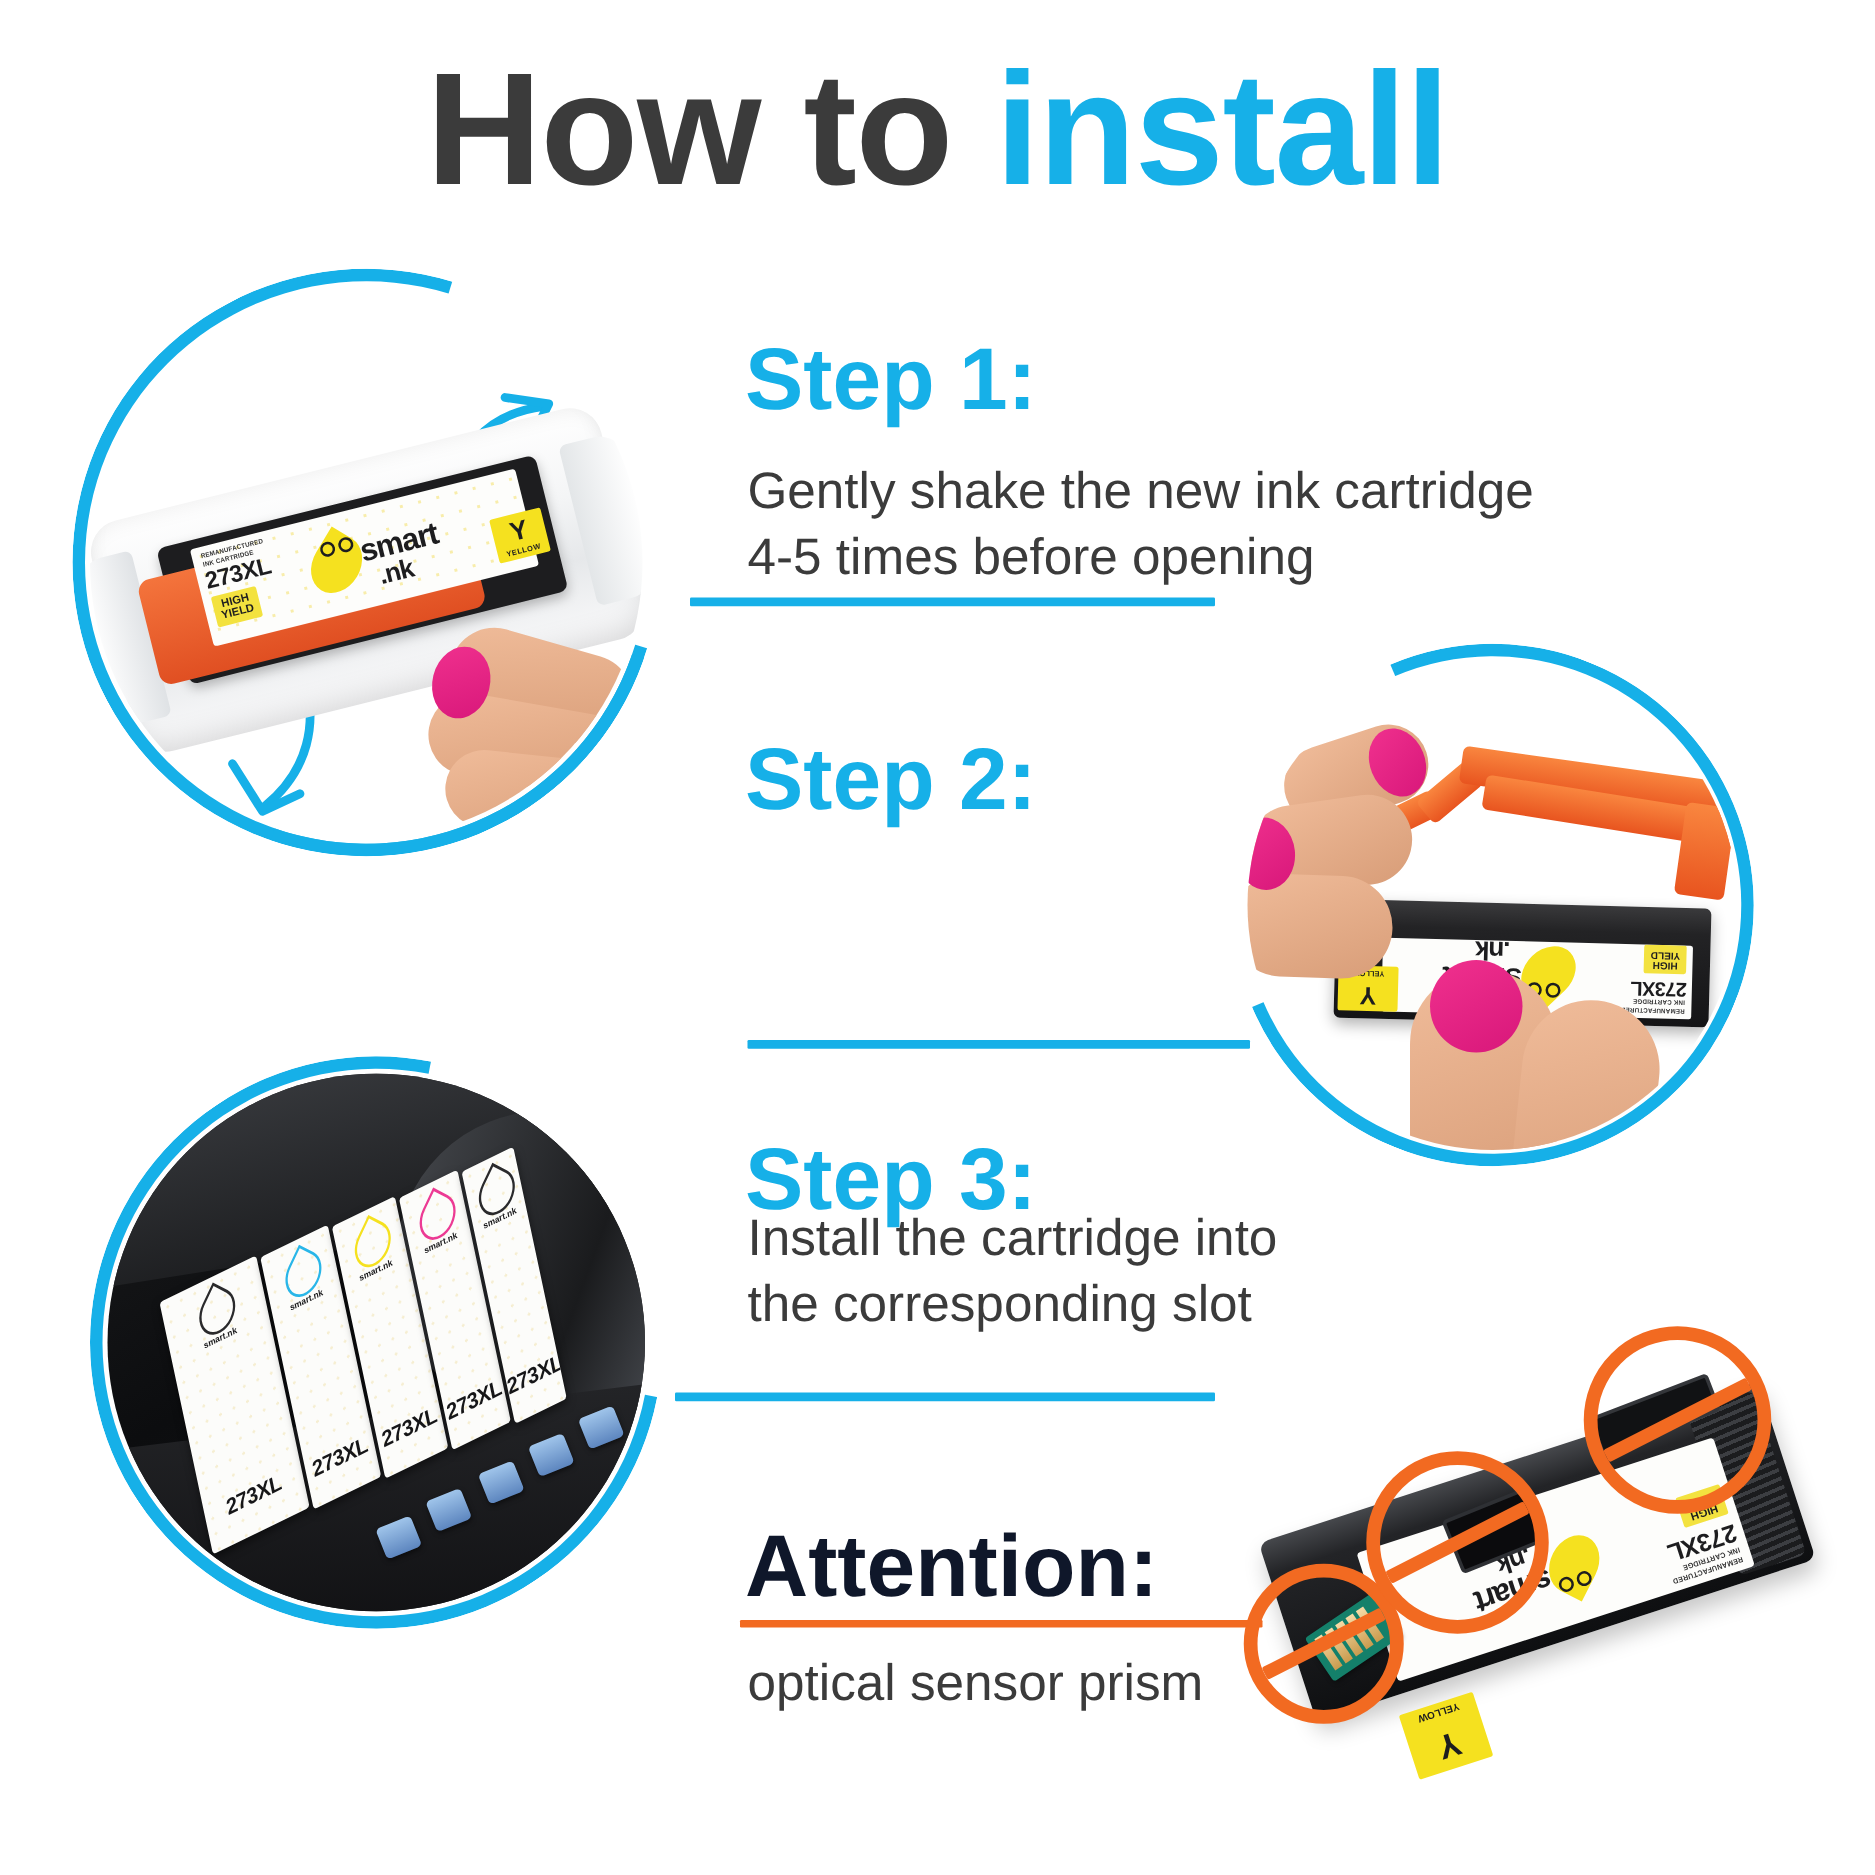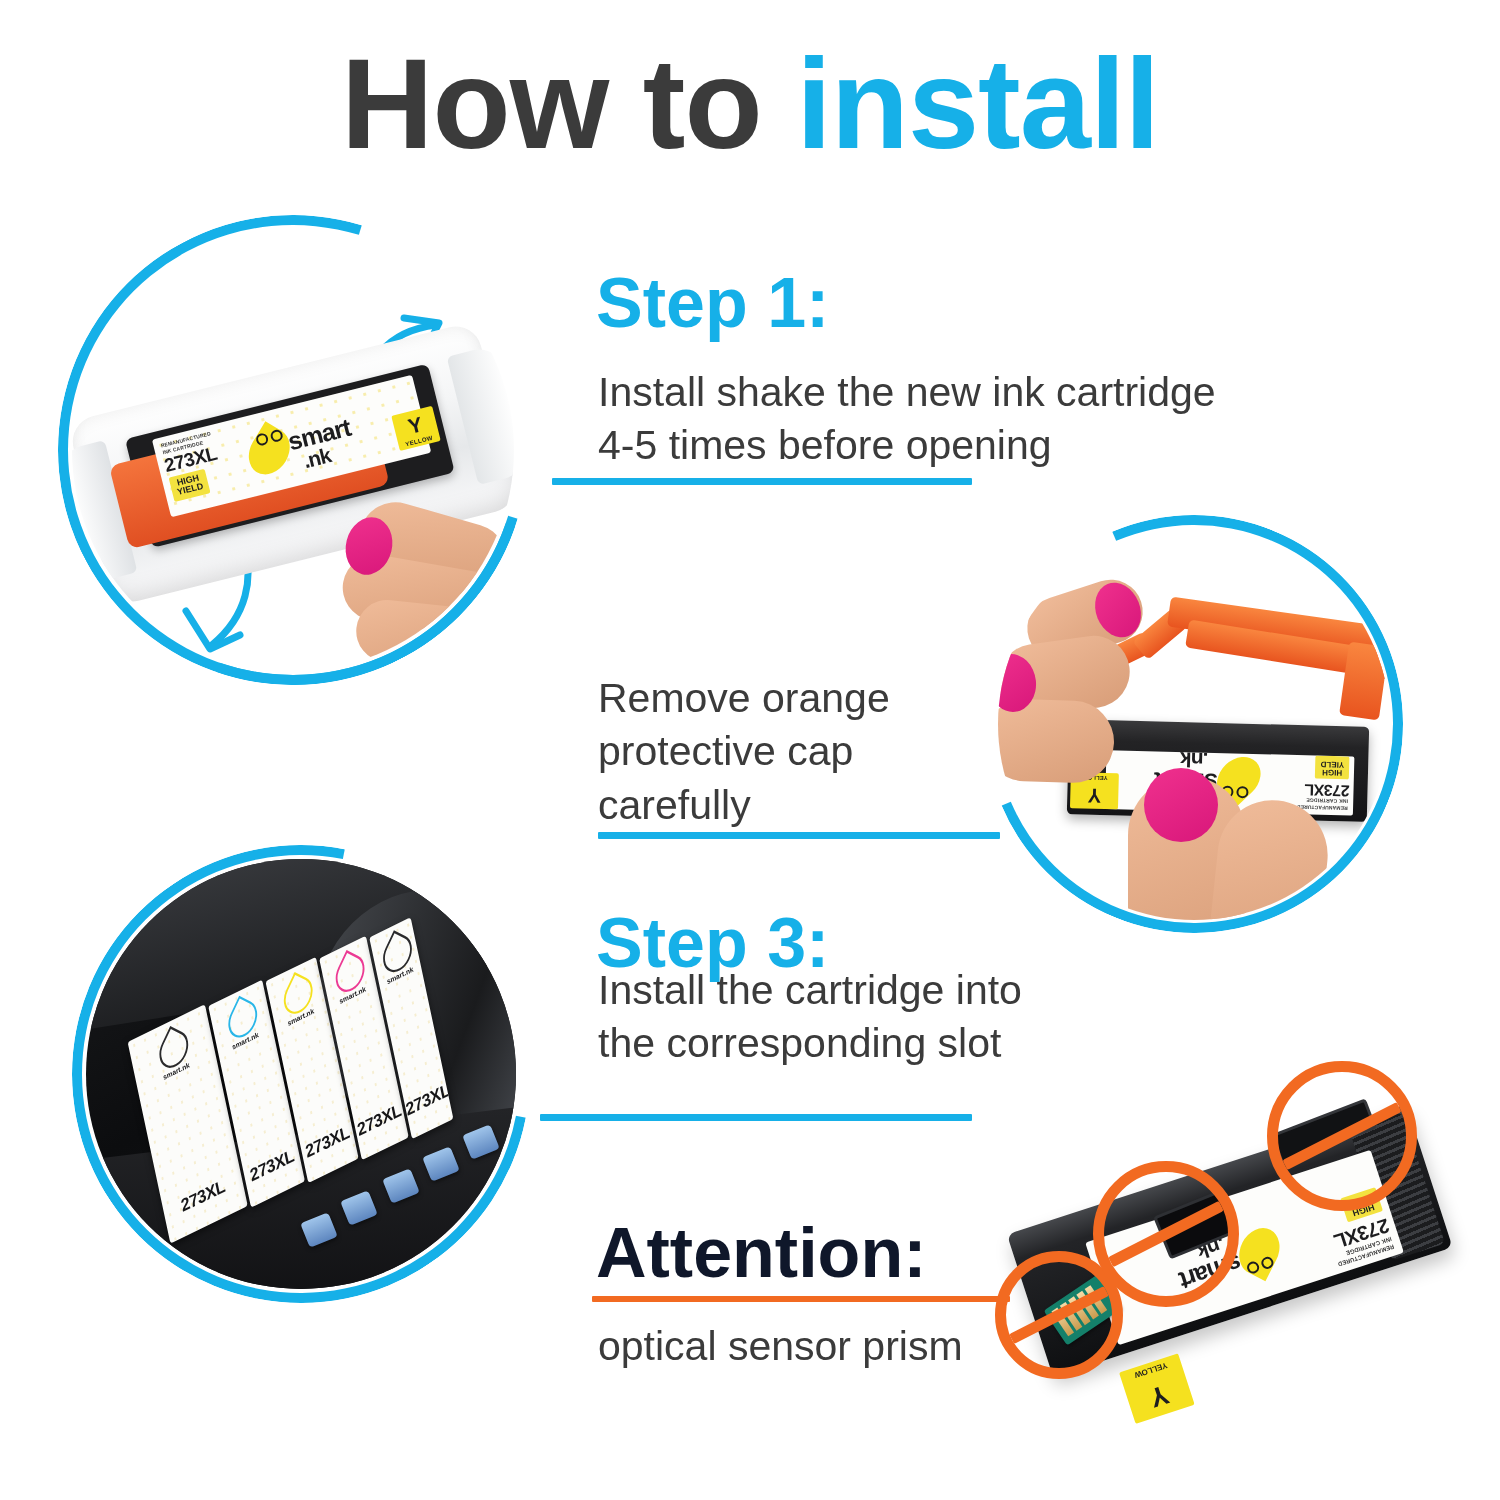--- a/index.html
+++ b/index.html
@@ -200,21 +200,21 @@
     </div>
     <div class="ring" style="inset:0;border-width:10px;
          border-right-color:transparent;transform:rotate(-28deg);"></div>
     <div class="ring" style="inset:0;border-width:10px;
          border-top-color:transparent;border-left-color:transparent;border-bottom-color:transparent;
          transform:rotate(64deg);"></div>
   </div>
 
   <div class="step-head" style="left:596px;top:268px;">Step 1:</div>
   <div class="step-body" style="left:598px;top:366px;">
-    <div>Install shake the new ink cartridge</div>
+    <div>Gently shake the new ink cartridge</div>
     <div>4-5 times before opening</div>
   </div>
   <div class="divider" style="left:552px;top:478px;width:420px;"></div>
 
   <div class="photo-circle" id="photo2">
     <div class="inner">
 
       <div class="cap2">
         <div class="bar" style="left:0;top:34px;width:62px;height:22px;transform:rotate(-26deg);"></div>
         <div class="bar" style="left:44px;top:12px;width:52px;height:24px;transform:rotate(-40deg);"></div>
@@ -264,25 +264,21 @@
         <div class="finger" style="left:10px;top:46px;width:118px;height:190px;border-radius:60px 60px 40px 40px;"></div>
         <div class="finger" style="left:96px;top:70px;width:110px;height:180px;border-radius:56px 56px 40px 40px;transform:rotate(6deg);"></div>
         <div class="nail" style="left:26px;top:38px;width:74px;height:74px;"></div>
       </div>
     </div>
     <div class="ring" style="inset:0;border-width:10px;border-left-color:transparent;transform:rotate(22deg);"></div>
     <div class="ring light" style="inset:-8px;border-width:6px;border-top-color:transparent;
          border-right-color:transparent;transform:rotate(-18deg);"></div>
   </div>
 
-  <div class="step-body" style="left:598px;top:672px;">
-    <div>Remove orange</div>
-    <div>protective cap</div>
-    <div>carefully</div>
-  </div>
+  <div class="step-head" style="left:596px;top:588px;">Step 2:</div>
   <div class="divider" style="left:598px;top:832px;width:402px;"></div>
 
   <div class="photo-circle" id="photo3">
     <div class="inner">
       <div class="prn-top"></div>
       <div class="prn-roller"></div>
       <div class="prn-bottom"></div>
 
       <div class="slotbank">
 

